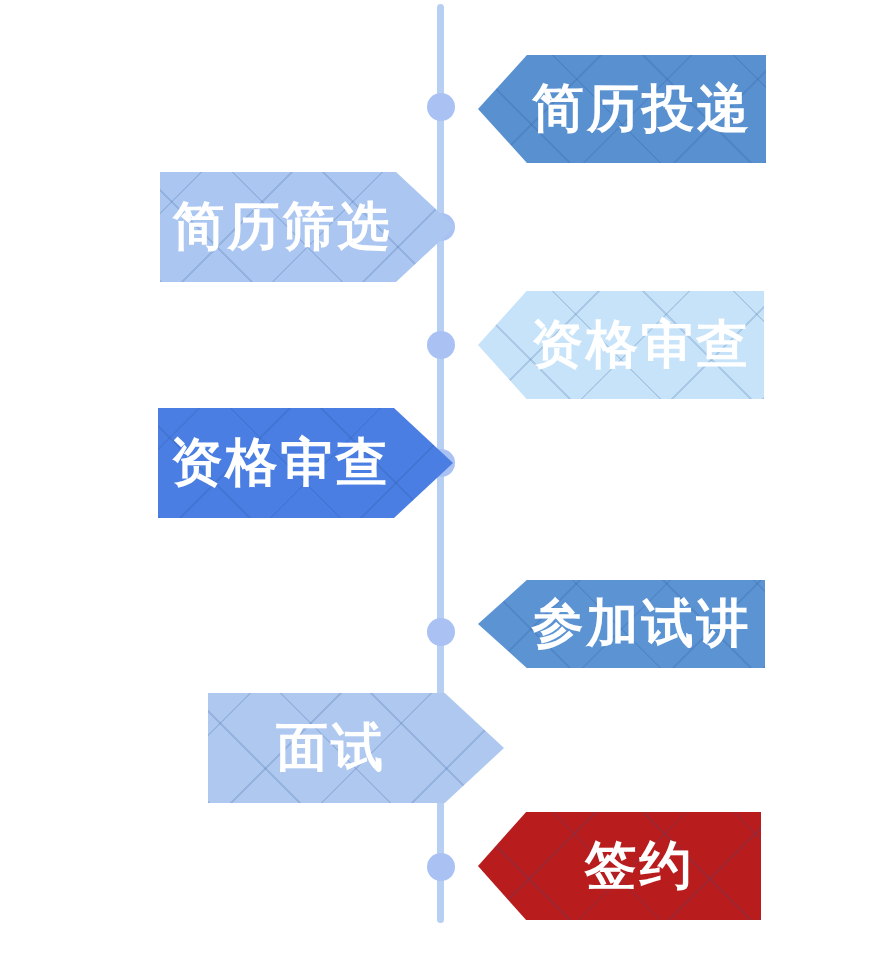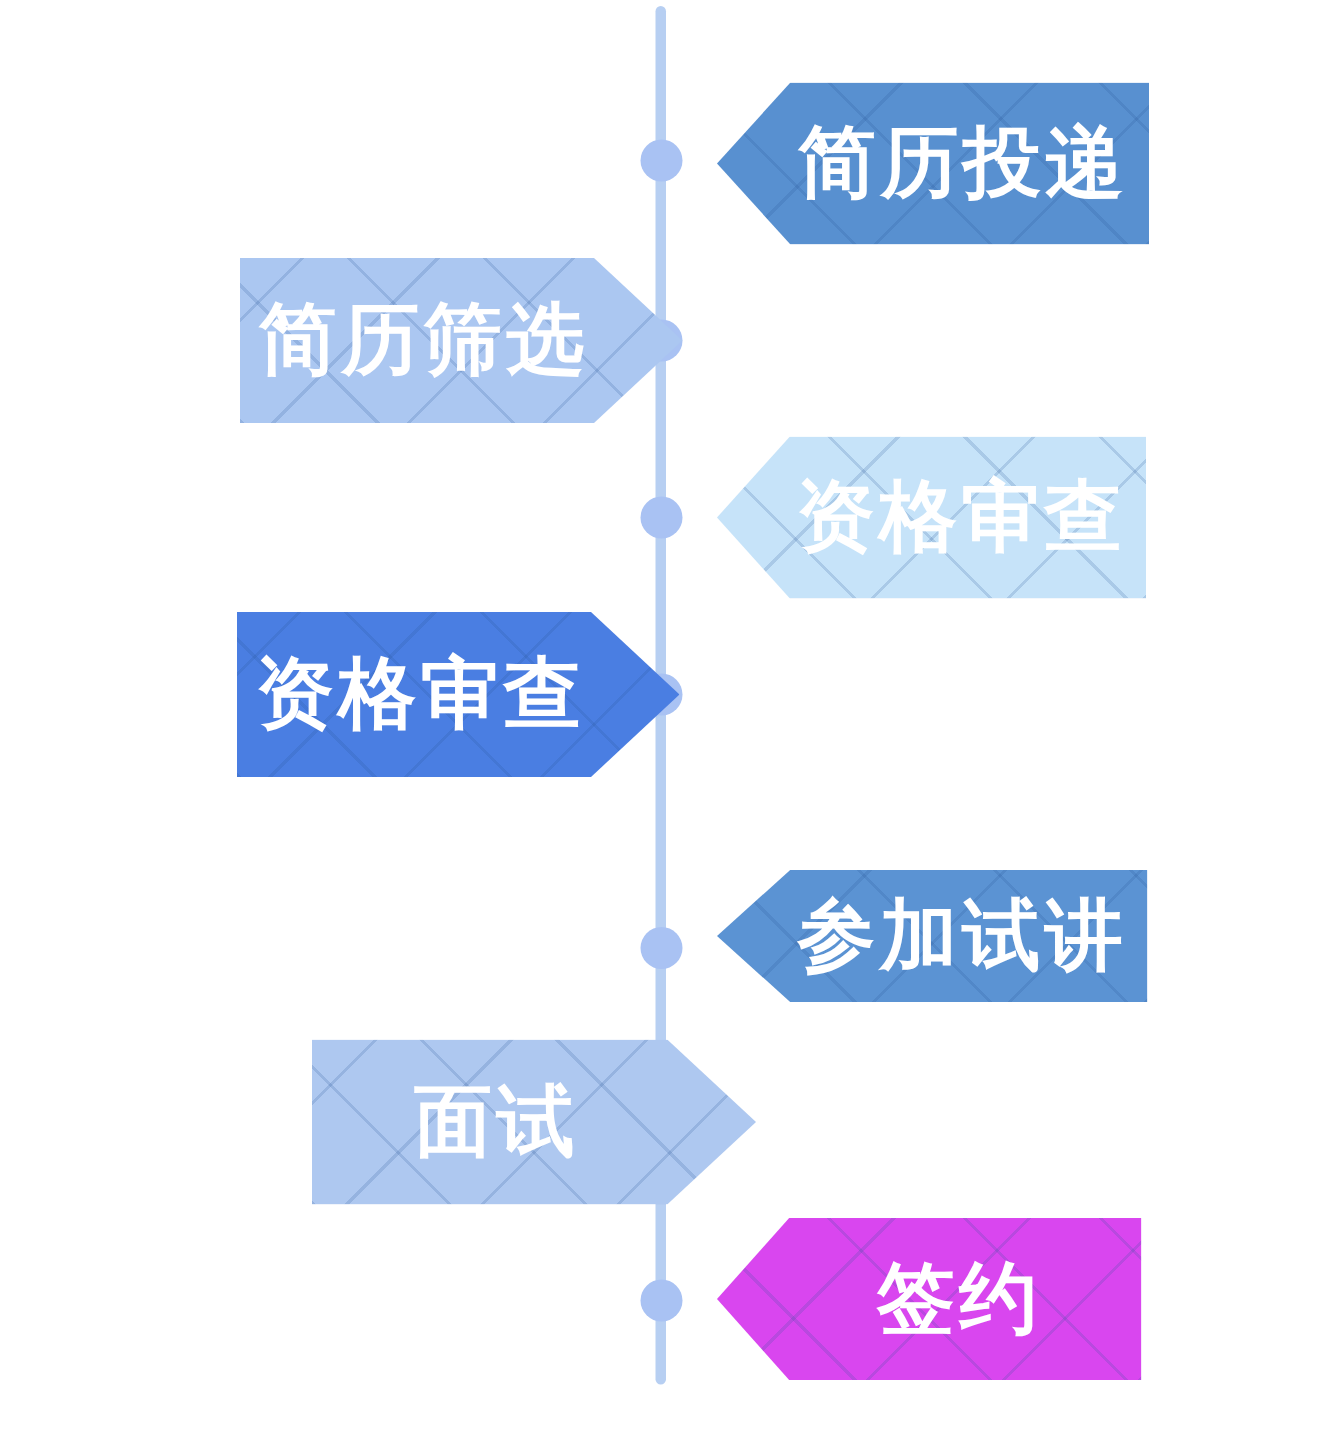--- a/index.html
+++ b/index.html
@@ -115,17 +115,17 @@
   </div>
 
   <div class="banner point-left b5" style="background: rgb(91, 147, 211);">
     <span class="label">参加试讲</span>
   </div>
 
   <div class="banner point-right b6" style="background: rgb(174, 200, 240);">
     <span class="label">面试</span>
   </div>
 
-  <div class="banner point-left b7" style="background: #d946ef;">
+  <div class="banner point-left b7" style="background: #b91c1c;">
     <span class="label">签约</span>
   </div>
 
 </div>
 
 </body></html>

